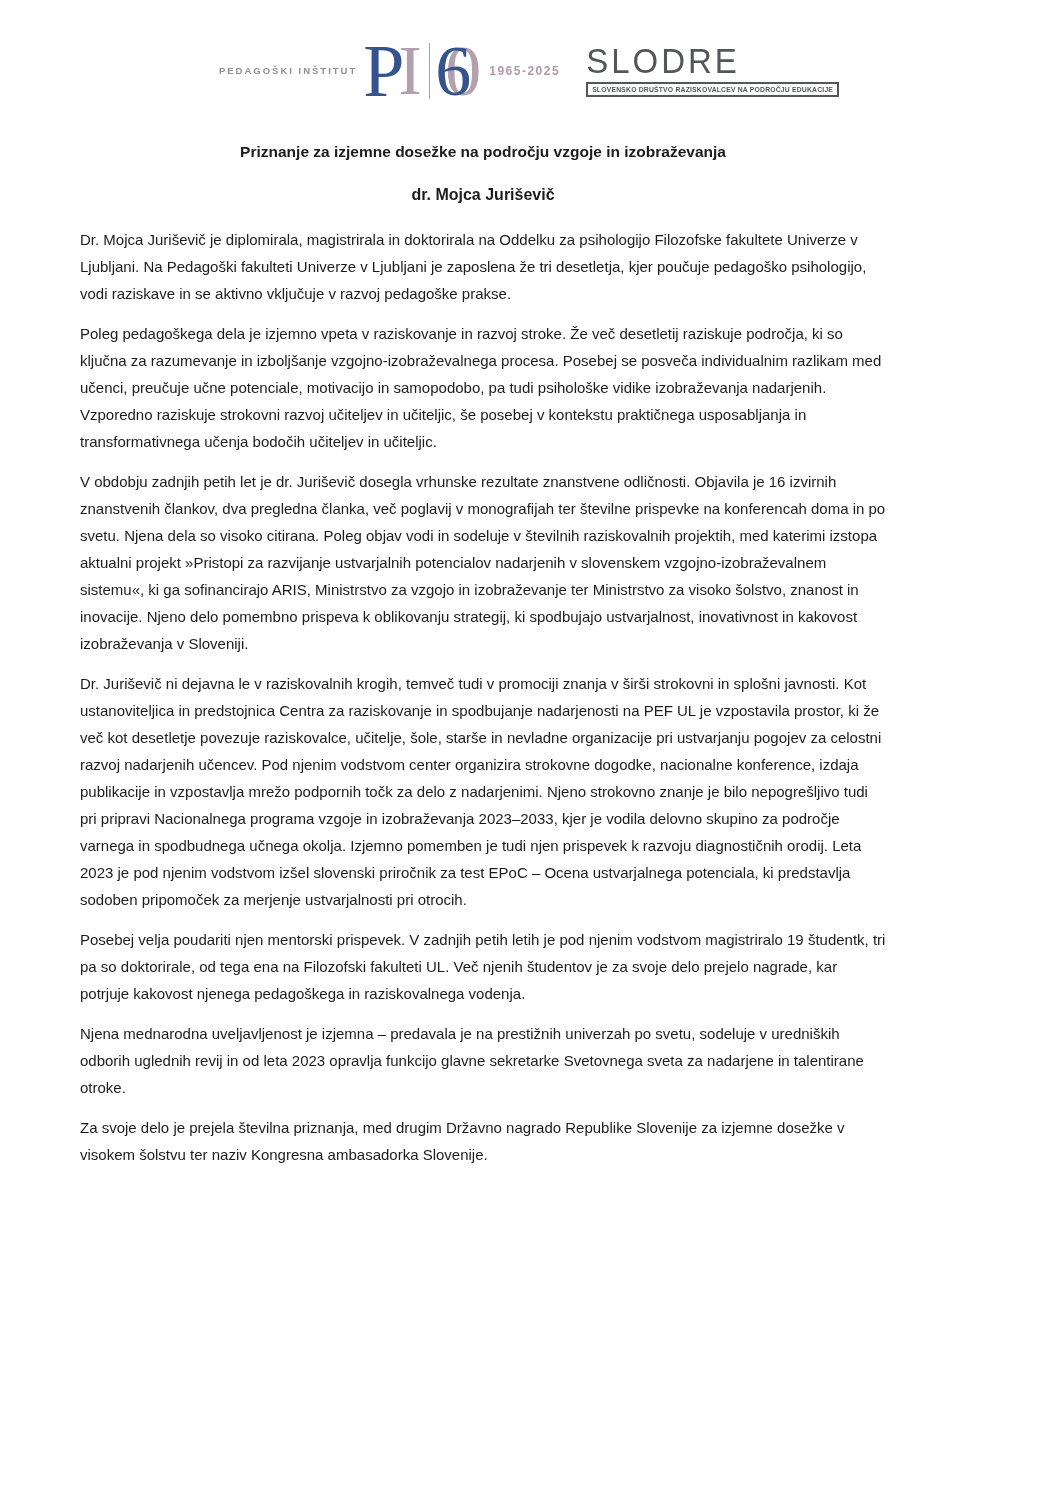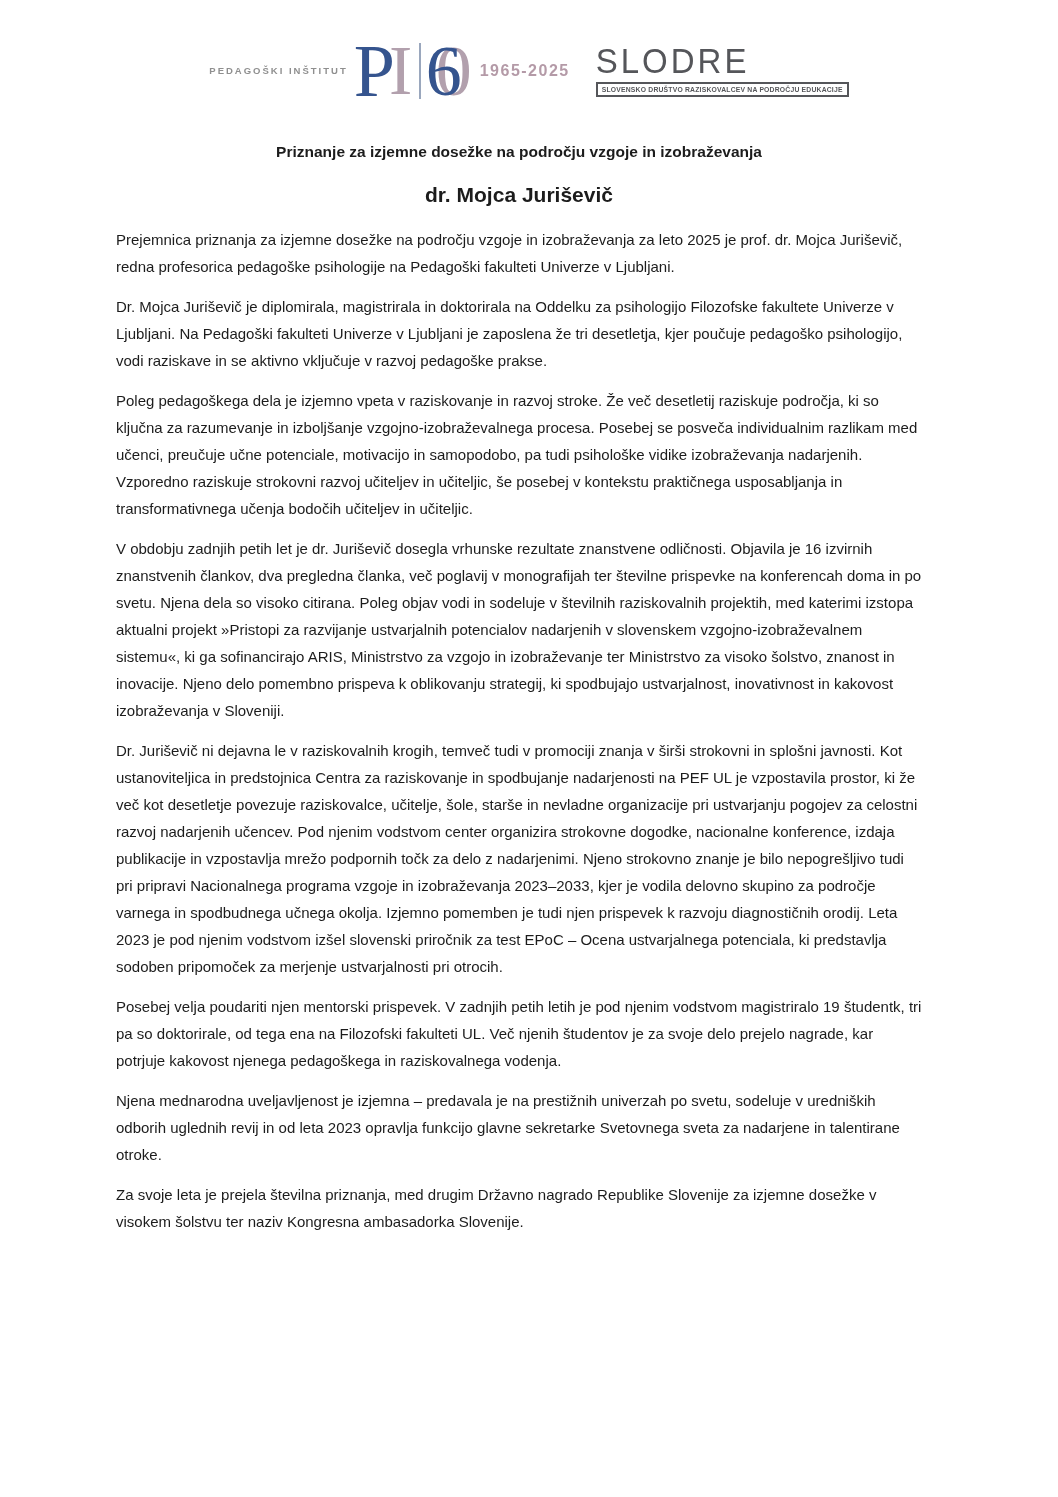--- a/index.html
+++ b/index.html
@@ -45,21 +45,21 @@
   .pi-m-p { font-size: 74px; color: #35548e; }
   .pi-m-i { font-size: 70px; color: #b2a0ad; margin-left: -6px; }
   .pi-m-bar {
     width: 1.5px; height: 56px;
     background: #9aa7bd;
     margin: 0 5px 0 7px;
   }
   .pi-m-6 { font-size: 72px; color: #35548e; position: relative; z-index: 2; }
   .pi-m-0 { font-size: 72px; color: #b2a0ad; margin-left: -26px; position: relative; z-index: 1; }
   .pi-years {
-    font-size: 16px;
+    font-size: 12px;
     font-weight: bold;
     letter-spacing: 1.5px;
     color: #b49aa7;
     margin-left: 8px;
     white-space: nowrap;
   }
   .slodre-logo { }
   .slodre-name {
     font-size: 33px;
     letter-spacing: 3px;
@@ -73,35 +73,35 @@
     border: 2px solid #55565a;
     padding: 2px 4px;
     font-size: 6.8px;
     font-weight: bold;
     letter-spacing: 0.2px;
     color: #55565a;
     white-space: nowrap;
   }
   
   .doc {
-    margin: 28px 128px 0 116px;
+    margin: 28px 128px 0 80px;
     width: 806px;
     font-size: 15px;
     line-height: 27px;
   }
   .doc-title {
     text-align: center;
     font-weight: bold;
     font-size: 15.5px;
     margin-bottom: 16px;
   }
   .doc-subtitle {
     text-align: center;
     font-weight: bold;
-    font-size: 21px;
+    font-size: 16px;
     margin-bottom: 18px;
   }
   .doc p { margin-bottom: 13px; }
 </style>
 </head>
 <body>
 
 <div class="page">
 
   <div class="header">
@@ -122,23 +122,22 @@
       <div class="slodre-name">SLODRE</div>
       <div class="slodre-sub">SLOVENSKO DRUŠTVO RAZISKOVALCEV NA PODROČJU EDUKACIJE</div>
     </div>
 
   </div>
 
   <div class="doc">
     <div class="doc-title">Priznanje za izjemne dosežke na področju vzgoje in izobraževanja</div>
     <div class="doc-subtitle">dr. Mojca Juriševič</div>
 
-    <p>Prejemnica priznanja za izjemne dosežke na področju vzgoje in izobraževanja za leto 2025 je prof. dr. Mojca Juriševič, redna profesorica pedagoške psihologije na Pedagoški fakulteti Univerze v Ljubljani.</p>
     <p>Dr. Mojca Juriševič je diplomirala, magistrirala in doktorirala na Oddelku za psihologijo Filozofske fakultete Univerze v Ljubljani. Na Pedagoški fakulteti Univerze v Ljubljani je zaposlena že tri desetletja, kjer poučuje pedagoško psihologijo, vodi raziskave in se aktivno vključuje v razvoj pedagoške prakse.</p>
     <p>Poleg pedagoškega dela je izjemno vpeta v raziskovanje in razvoj stroke. Že več desetletij raziskuje področja, ki so ključna za razumevanje in izboljšanje vzgojno-izobraževalnega procesa. Posebej se posveča individualnim razlikam med učenci, preučuje učne potenciale, motivacijo in samopodobo, pa tudi psihološke vidike izobraževanja nadarjenih. Vzporedno raziskuje strokovni razvoj učiteljev in učiteljic, še posebej v kontekstu praktičnega usposabljanja in transformativnega učenja bodočih učiteljev in učiteljic.</p>
     <p>V obdobju zadnjih petih let je dr. Juriševič dosegla vrhunske rezultate znanstvene odličnosti. Objavila je 16 izvirnih znanstvenih člankov, dva pregledna članka, več poglavij v monografijah ter številne prispevke na konferencah doma in po svetu. Njena dela so visoko citirana. Poleg objav vodi in sodeluje v številnih raziskovalnih projektih, med katerimi izstopa aktualni projekt »Pristopi za razvijanje ustvarjalnih potencialov nadarjenih v slovenskem vzgojno-izobraževalnem sistemu«, ki ga sofinancirajo ARIS, Ministrstvo za vzgojo in izobraževanje ter Ministrstvo za visoko šolstvo, znanost in inovacije. Njeno delo pomembno prispeva k oblikovanju strategij, ki spodbujajo ustvarjalnost, inovativnost in kakovost izobraževanja v Sloveniji.</p>
     <p>Dr. Juriševič ni dejavna le v raziskovalnih krogih, temveč tudi v promociji znanja v širši strokovni in splošni javnosti. Kot ustanoviteljica in predstojnica Centra za raziskovanje in spodbujanje nadarjenosti na PEF UL je vzpostavila prostor, ki že več kot desetletje povezuje raziskovalce, učitelje, šole, starše in nevladne organizacije pri ustvarjanju pogojev za celostni razvoj nadarjenih učencev. Pod njenim vodstvom center organizira strokovne dogodke, nacionalne konference, izdaja publikacije in vzpostavlja mrežo podpornih točk za delo z nadarjenimi. Njeno strokovno znanje je bilo nepogrešljivo tudi pri pripravi Nacionalnega programa vzgoje in izobraževanja 2023–2033, kjer je vodila delovno skupino za področje varnega in spodbudnega učnega okolja. Izjemno pomemben je tudi njen prispevek k razvoju diagnostičnih orodij. Leta 2023 je pod njenim vodstvom izšel slovenski priročnik za test EPoC – Ocena ustvarjalnega potenciala, ki predstavlja sodoben pripomoček za merjenje ustvarjalnosti pri otrocih.</p>
     <p>Posebej velja poudariti njen mentorski prispevek. V zadnjih petih letih je pod njenim vodstvom magistriralo 19 študentk, tri pa so doktorirale, od tega ena na Filozofski fakulteti UL. Več njenih študentov je za svoje delo prejelo nagrade, kar potrjuje kakovost njenega pedagoškega in raziskovalnega vodenja.</p>
     <p>Njena mednarodna uveljavljenost je izjemna – predavala je na prestižnih univerzah po svetu, sodeluje v uredniških odborih uglednih revij in od leta 2023 opravlja funkcijo glavne sekretarke Svetovnega sveta za nadarjene in talentirane otroke.</p>
-    <p>Za svoje leta je prejela številna priznanja, med drugim Državno nagrado Republike Slovenije za izjemne dosežke v visokem šolstvu ter naziv Kongresna ambasadorka Slovenije.</p>
+    <p>Za svoje delo je prejela številna priznanja, med drugim Državno nagrado Republike Slovenije za izjemne dosežke v visokem šolstvu ter naziv Kongresna ambasadorka Slovenije.</p>
   </div>
 
 </div>
 
 </body></html>

